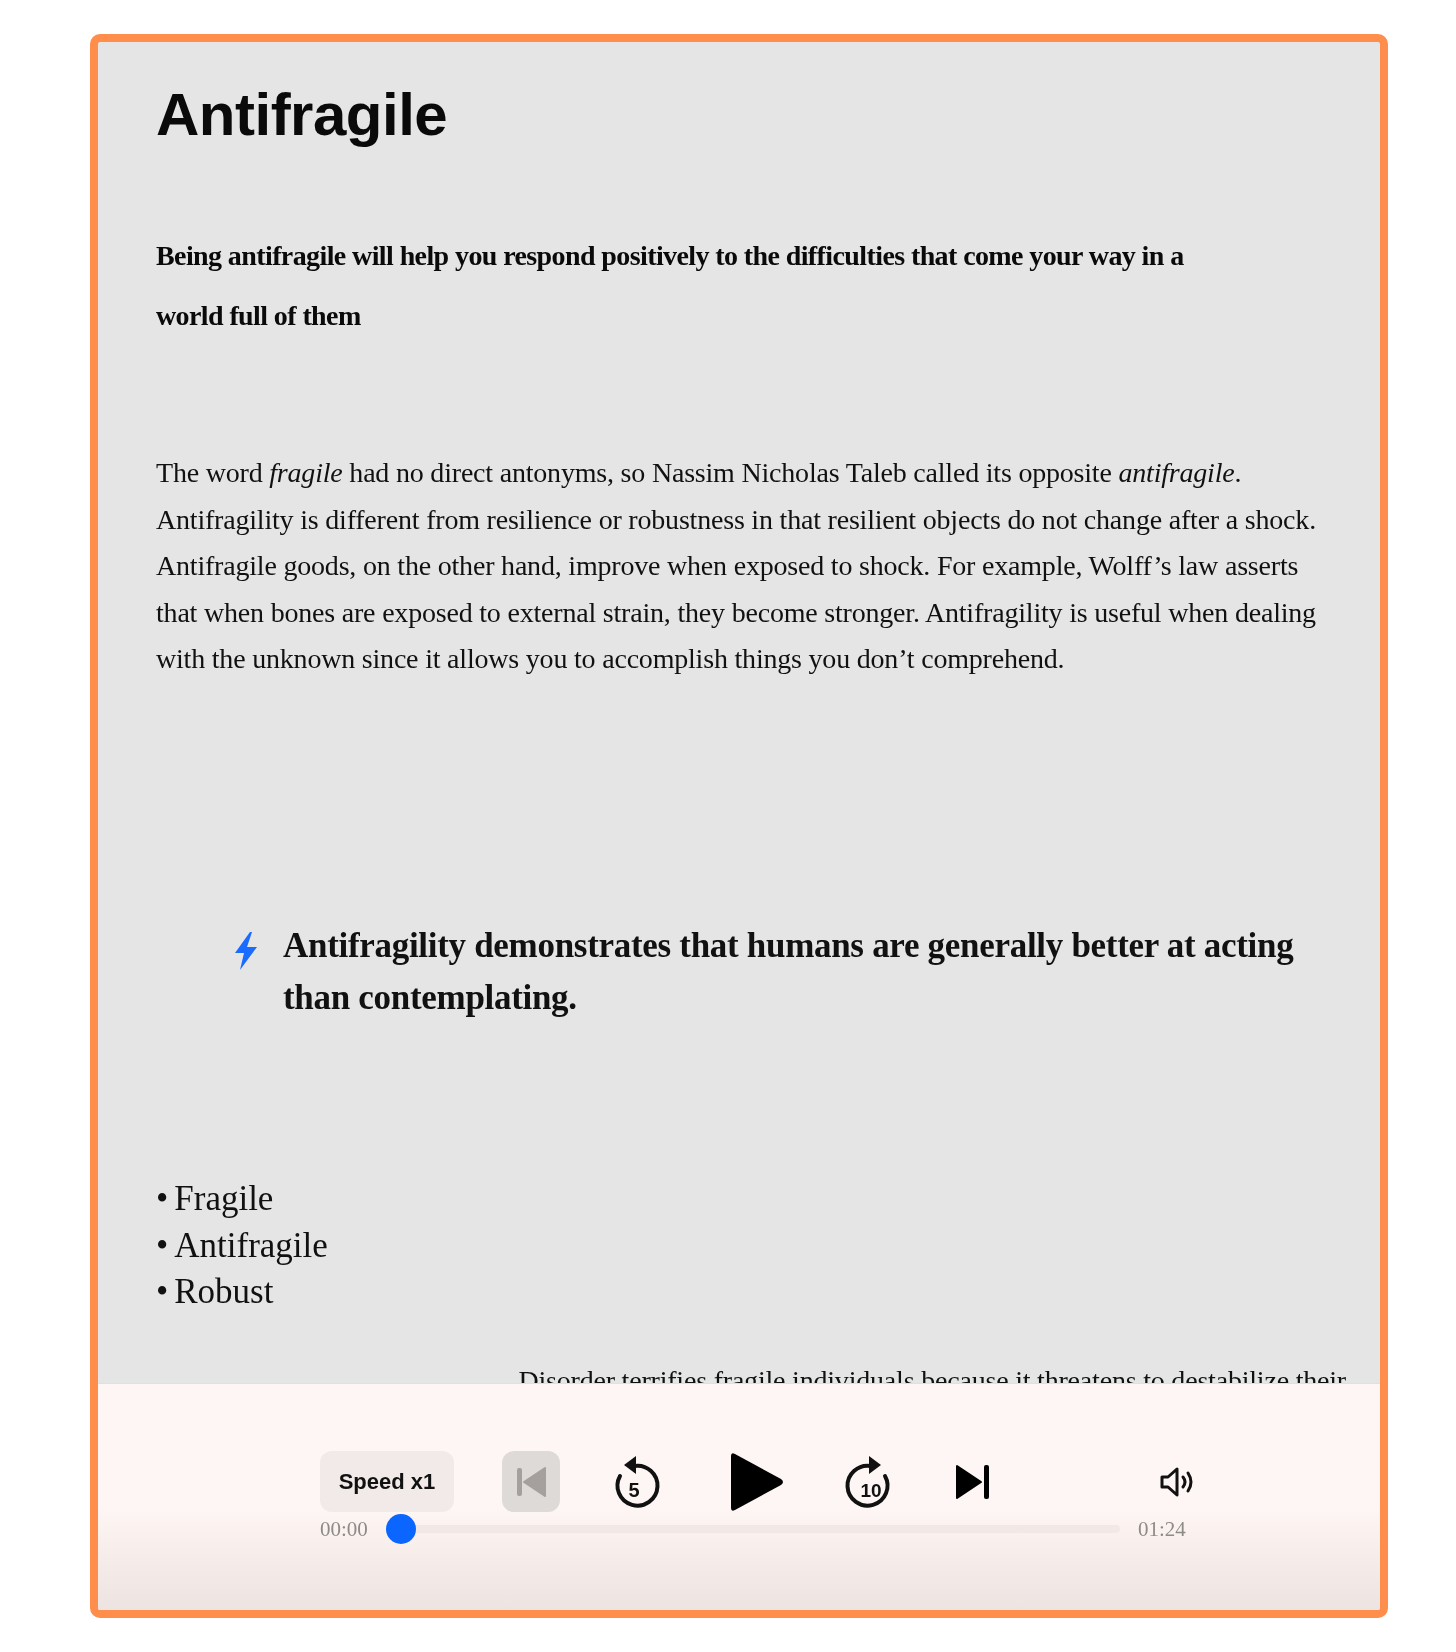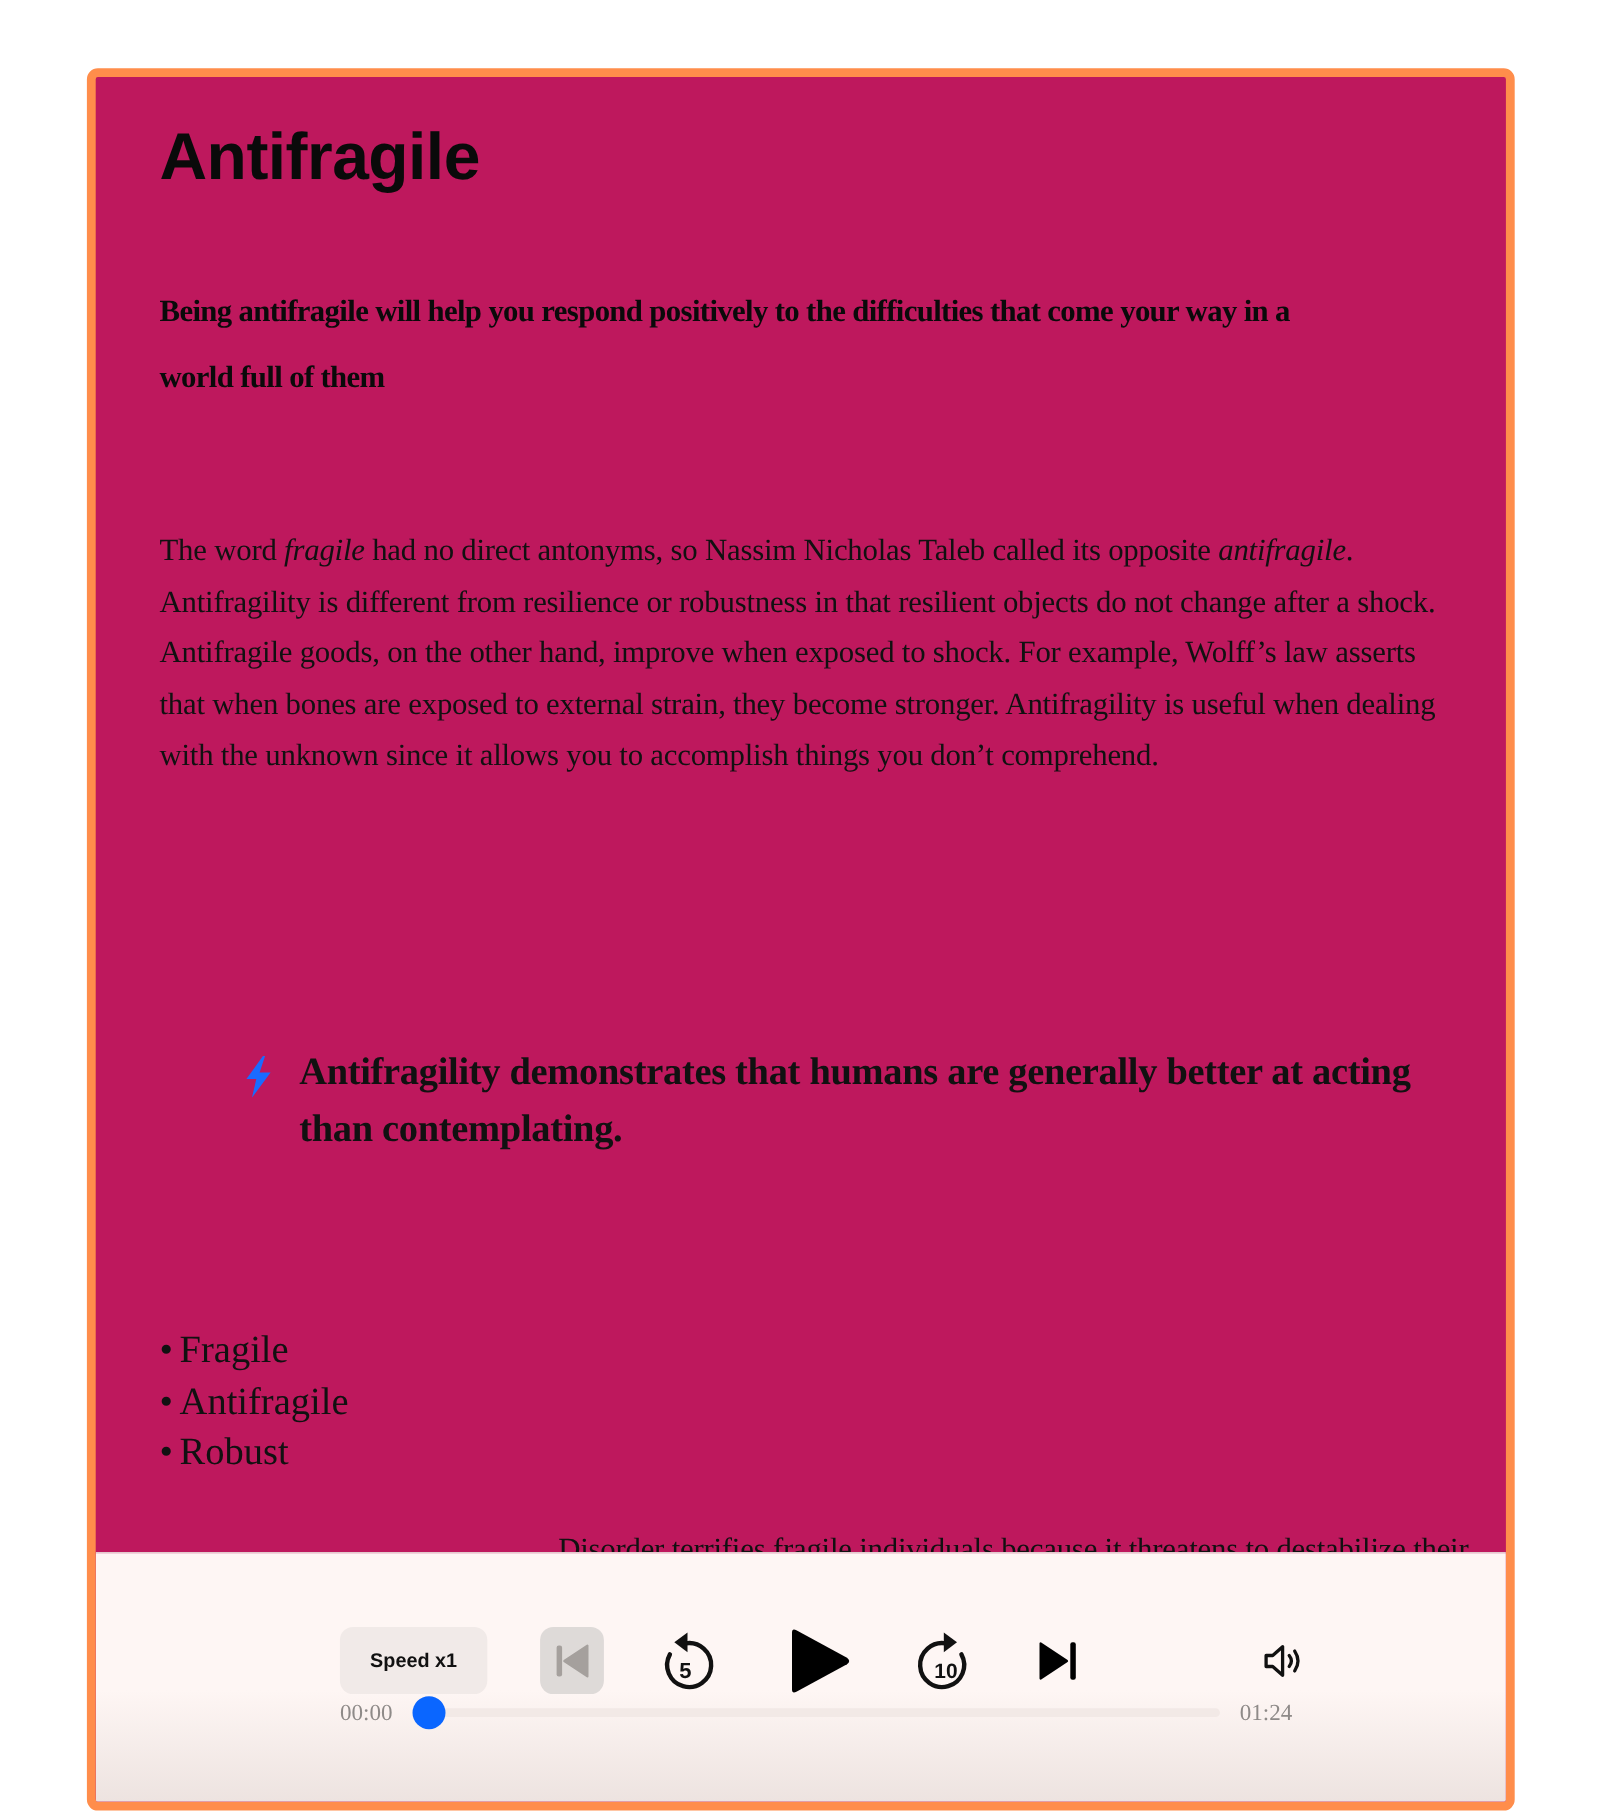--- a/index.html
+++ b/index.html
@@ -1,19 +1,19 @@
 <!DOCTYPE html>
 <html><head>
 <meta charset="utf-8">
 <style>
   html, body { margin:0; padding:0; background:#ffffff; }
   body { width:1456px; height:1652px; position:relative; overflow:hidden; }
   .frame {
-    position:absolute; left:79px; top:34px; width:1282px; height:1568px;
-    border:8px solid #FF8D4B; border-radius:10px; background:#be185d; overflow:hidden;margin-top:28px;
+    position:absolute; left:90px; top:34px; width:1282px; height:1568px;
+    border:8px solid #FF8D4B; border-radius:10px; background:#e5e5e5; overflow:hidden;
   }
   .content { position:absolute; left:0; top:0; right:0; height:1341px; overflow:hidden; }
   .title {
     position:absolute; left:58px; top:38px; margin:0;
     font-family:"Liberation Sans", sans-serif; font-weight:700; font-size:60px;
     letter-spacing:-0.5px; color:#0a0a0a; line-height:70px;
   }
   .subtitle {
     position:absolute; left:58px; top:184px; width:1060px; margin:0;
     font-family:"Liberation Serif", serif; font-weight:700; font-size:28px;
@@ -39,21 +39,21 @@
   .bullets li::before { content:"\2022"; margin-right:6px; }
   .p3 { top:1316px;text-align:right; }
   .separator { position:absolute; left:0; right:0; top:1341px; height:1px; background:#E6DEDA; }
   .player {
     position:absolute; left:0; right:0; top:1342px; bottom:0;
     background:linear-gradient(to bottom, #FEF6F4 0%, #FEF6F4 55%, #EDE3E0 100%);
   }
   .speed-btn {
     position:absolute; left:222px; top:67px; width:134px; height:61px;
     background:#F1EAE8; border-radius:12px; border:none;
-    font-family:"Liberation Sans", sans-serif; font-weight:700; font-size:18px; color:#111;
+    font-family:"Liberation Sans", sans-serif; font-weight:700; font-size:22px; color:#111;
     display:flex; align-items:center; justify-content:center; cursor:pointer;
   }
   .icon-btn { position:absolute; display:flex; align-items:center; justify-content:center; cursor:pointer; background:none; border:none; padding:0; }
   .prev-btn { left:404px; top:67px; width:58px; height:61px; background:#DEDAD8; border-radius:12px; }
   .rew-btn { left:508px; top:68px; width:56px; height:60px; }
   .play-btn { left:625px; top:66px; width:64px; height:64px; }
   .fwd-btn { left:745px; top:68px; width:56px; height:60px;justify-content:flex-end; }
   .next-btn { left:856px; top:78px; width:40px; height:40px; }
   .vol-btn { left:1060px; top:80px; width:40px; height:36px; }
   .time { position:absolute; top:133px; font-family:Liberation Serif, serif; font-size:21px; color:#8e8a88; line-height:24px; }

